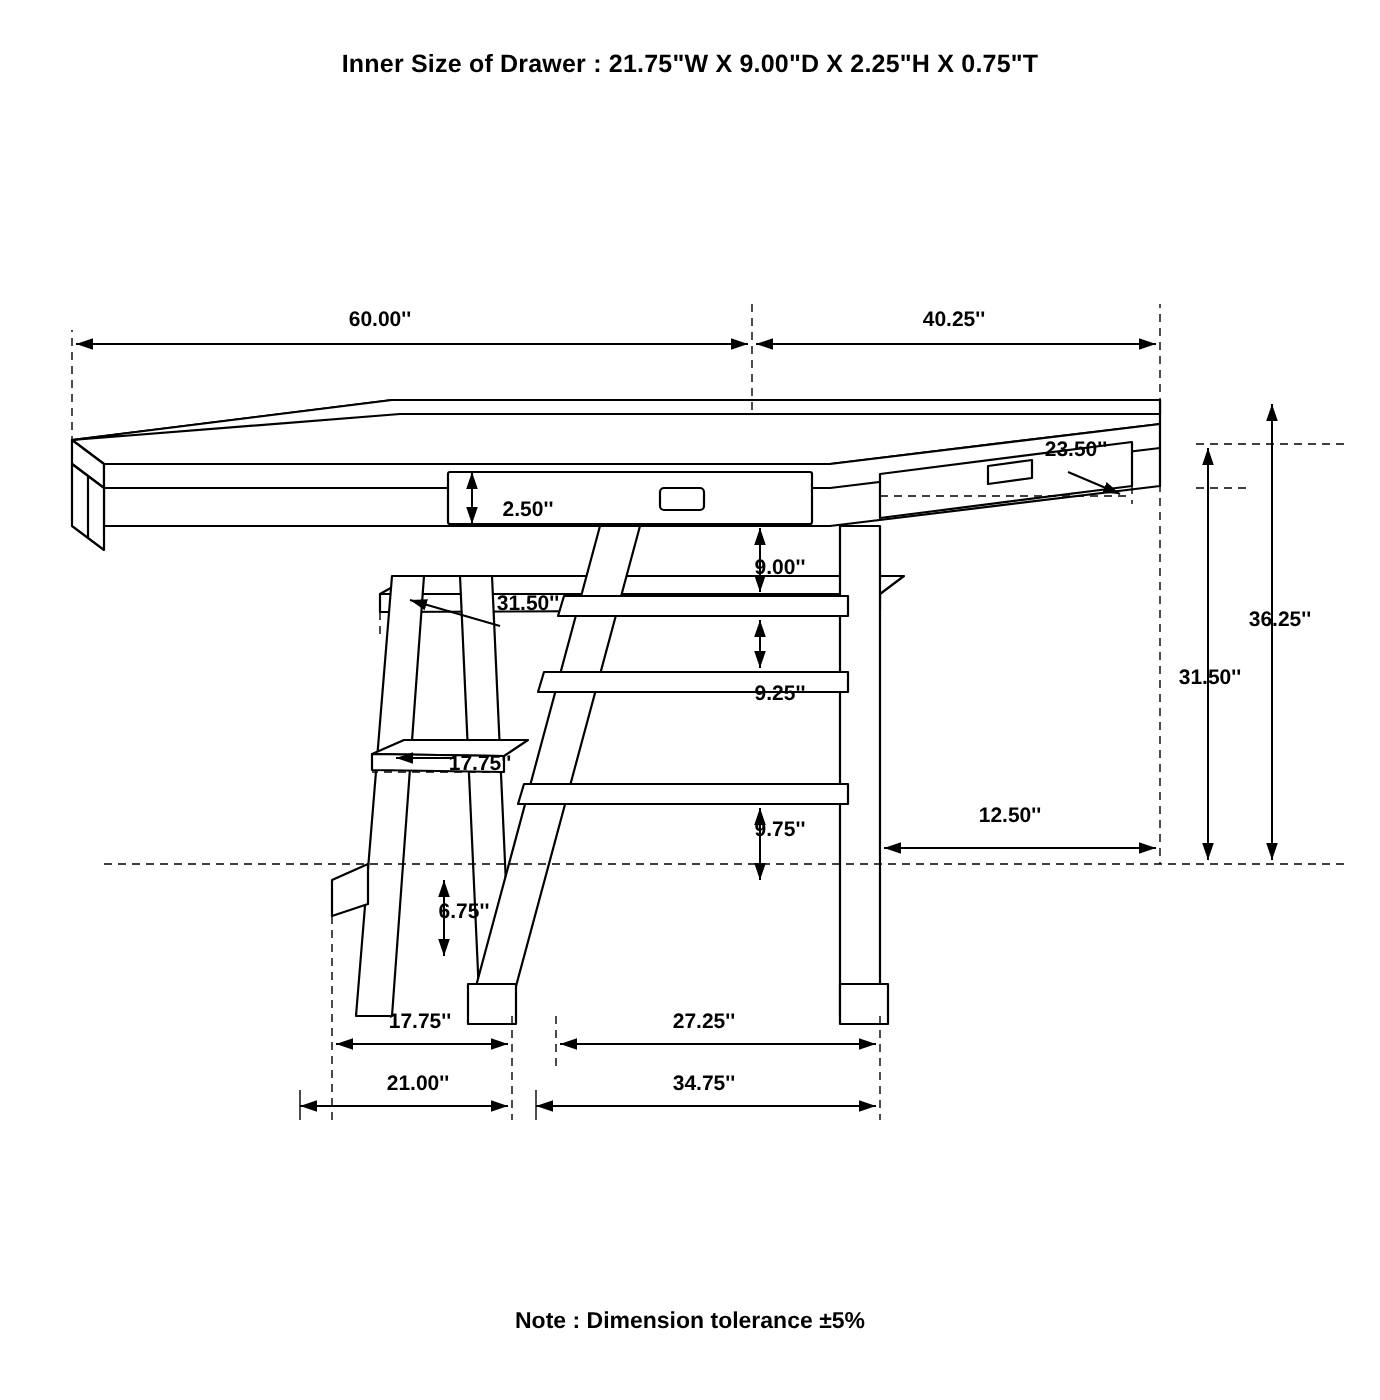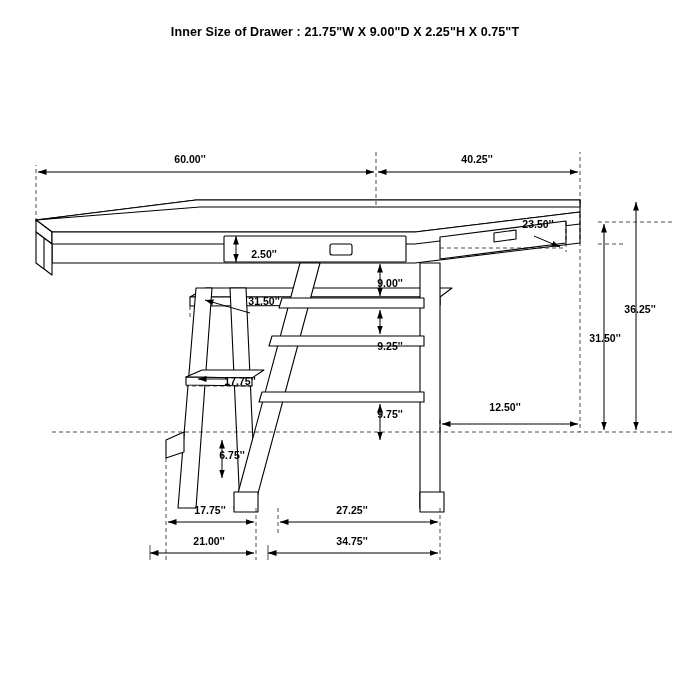--- a/index.html
+++ b/index.html
@@ -181,14 +181,15 @@
       <text class="dimlabel" text-anchor="middle" x="232" y="459">6.75''</text>
       <text class="dimlabel" text-anchor="middle" x="605" y="342">31.50''</text>
       <text class="dimlabel" text-anchor="middle" x="640" y="313">36.25''</text>
       <text class="dimlabel" text-anchor="middle" x="210" y="514">17.75''</text>
       <text class="dimlabel" text-anchor="middle" x="352" y="514">27.25''</text>
       <text class="dimlabel" text-anchor="middle" x="209" y="545">21.00''</text>
       <text class="dimlabel" text-anchor="middle" x="352" y="545">34.75''</text>
     </g>
   </svg>
 
+  <div class="note">Note : Dimension tolerance ±5%</div>
 
 </div>
 
 </body></html>

